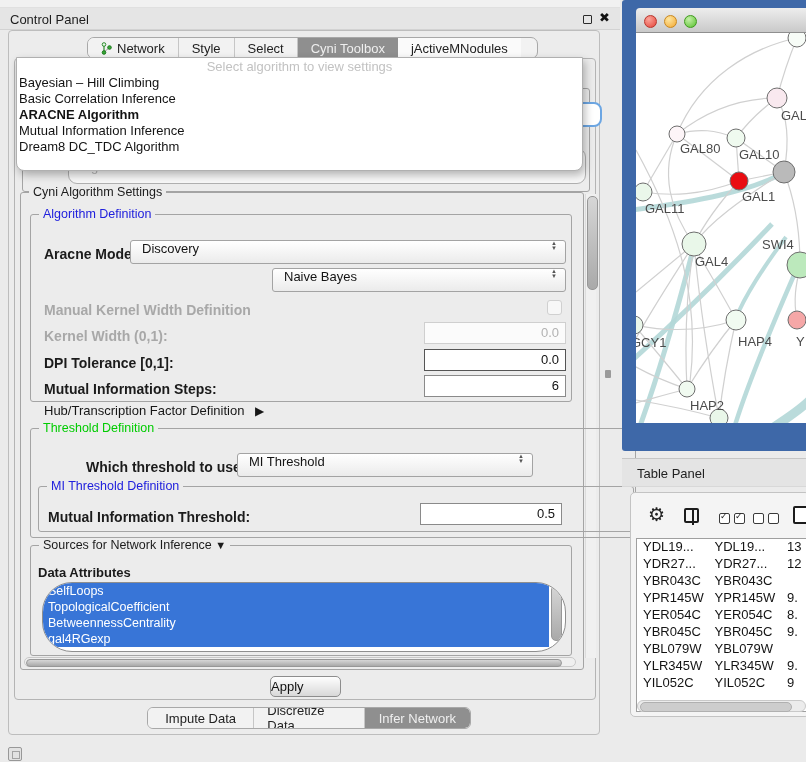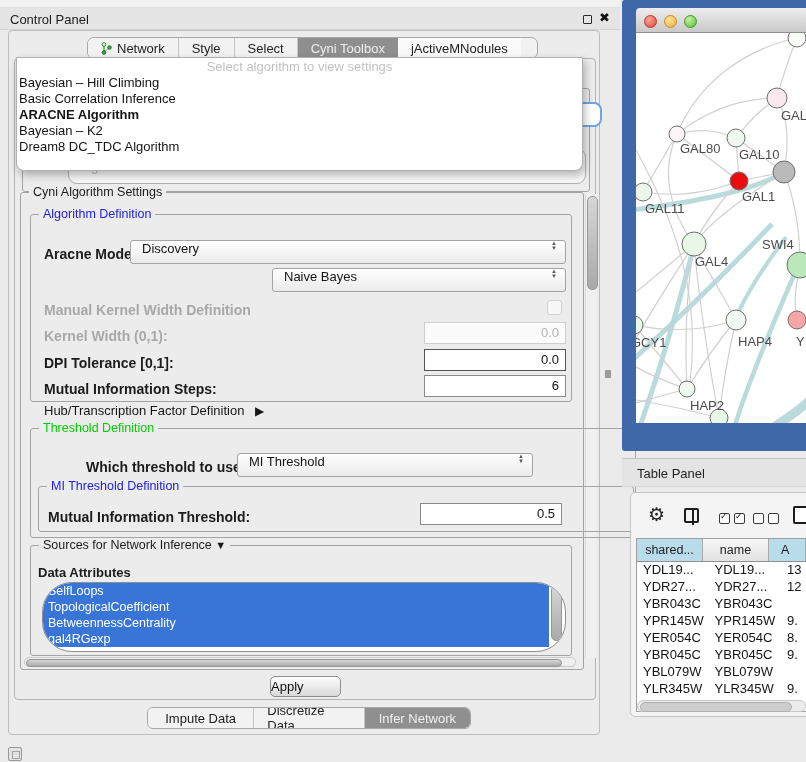--- a/index.html
+++ b/index.html
@@ -96,21 +96,21 @@
   <div class="abs" style="left:560px;top:102px;width:42px;height:25px;border:2px solid #6ca6e3;border-radius:8px;background:#fff;"></div>
   <div class="abs" style="left:68px;top:148px;width:518px;height:36px;border:1px solid #b0b0b0;border-radius:9px;background:#f8f8f8;">
     <span style="position:absolute;left:22px;top:10px;font-size:13px;color:#b7b7b7;white-space:nowrap;">galFiltered.sif default node</span>
   </div>
 
   <div class="abs popup" style="left:16px;top:57px;width:567px;height:114px;">
     <div class="hint">Select algorithm to view settings</div>
     <div class="popt">Bayesian – Hill Climbing</div>
     <div class="popt">Basic Correlation Inference</div>
     <div class="popt b">ARACNE Algorithm</div>
-    <div class="popt">Bayesian – K2</div>
+    <div class="popt">Mutual Information Inference</div>
     <div class="popt">Dream8 DC_TDC Algorithm</div>
   </div>
 
   <div class="abs fs" style="left:20px;top:192px;width:564px;height:478px;">
     <span class="fs-legend leg-dark">Cyni Algorithm Settings</span>
   </div>
   <div class="abs" style="left:585px;top:194px;width:11px;height:464px;background:#f0f0f0;border-left:1px solid #dcdcdc;">
     <div class="vthumb" style="position:absolute;left:1px;top:2px;width:9px;height:92px;"></div>
   </div>
 
@@ -293,25 +293,20 @@
       <span class="cbx on"></span>
       <span class="cbx on"></span>
     </span>
   <span class="abs" style="left:753px;top:513px;display:flex;gap:4px;">
       <span class="cbx"></span>
       <span class="cbx"></span>
     </span>
   <span class="abs" style="left:793px;top:506px;width:16px;height:18px;border:2px solid #1c1c1c;border-radius:2px;background:#fff;"></span>
 
   <div class="abs" style="left:636px;top:538px;width:170px;height:174px;background:#fff;border:1px solid #9f9f9f;border-right:none;overflow:hidden;">
-    <div style="display:flex;border-bottom:1px solid #8f8f8f;">
-      <div class="hcell" style="width:74px;background:#b9dcea;">shared...</div>
-      <div class="hcell" style="width:74px;background:linear-gradient(#f7f7f7,#e2e2e2);">name</div>
-      <div class="hcell" style="width:40px;background:#b9dcea;justify-content:flex-start;padding-left:12px;">A</div>
-    </div>
     <div class="trow">
         <div class="tcell" style="width:74px;padding-left:6px;">YDL19...</div>
         <div class="tcell" style="width:74px;padding-left:4px;">YDL19...</div>
         <div class="tcell" style="width:22px;padding-left:3px;">13</div>
       </div>
     <div class="trow">
         <div class="tcell" style="width:74px;padding-left:6px;">YDR27...</div>
         <div class="tcell" style="width:74px;padding-left:4px;">YDR27...</div>
         <div class="tcell" style="width:22px;padding-left:3px;">12</div>
       </div>

